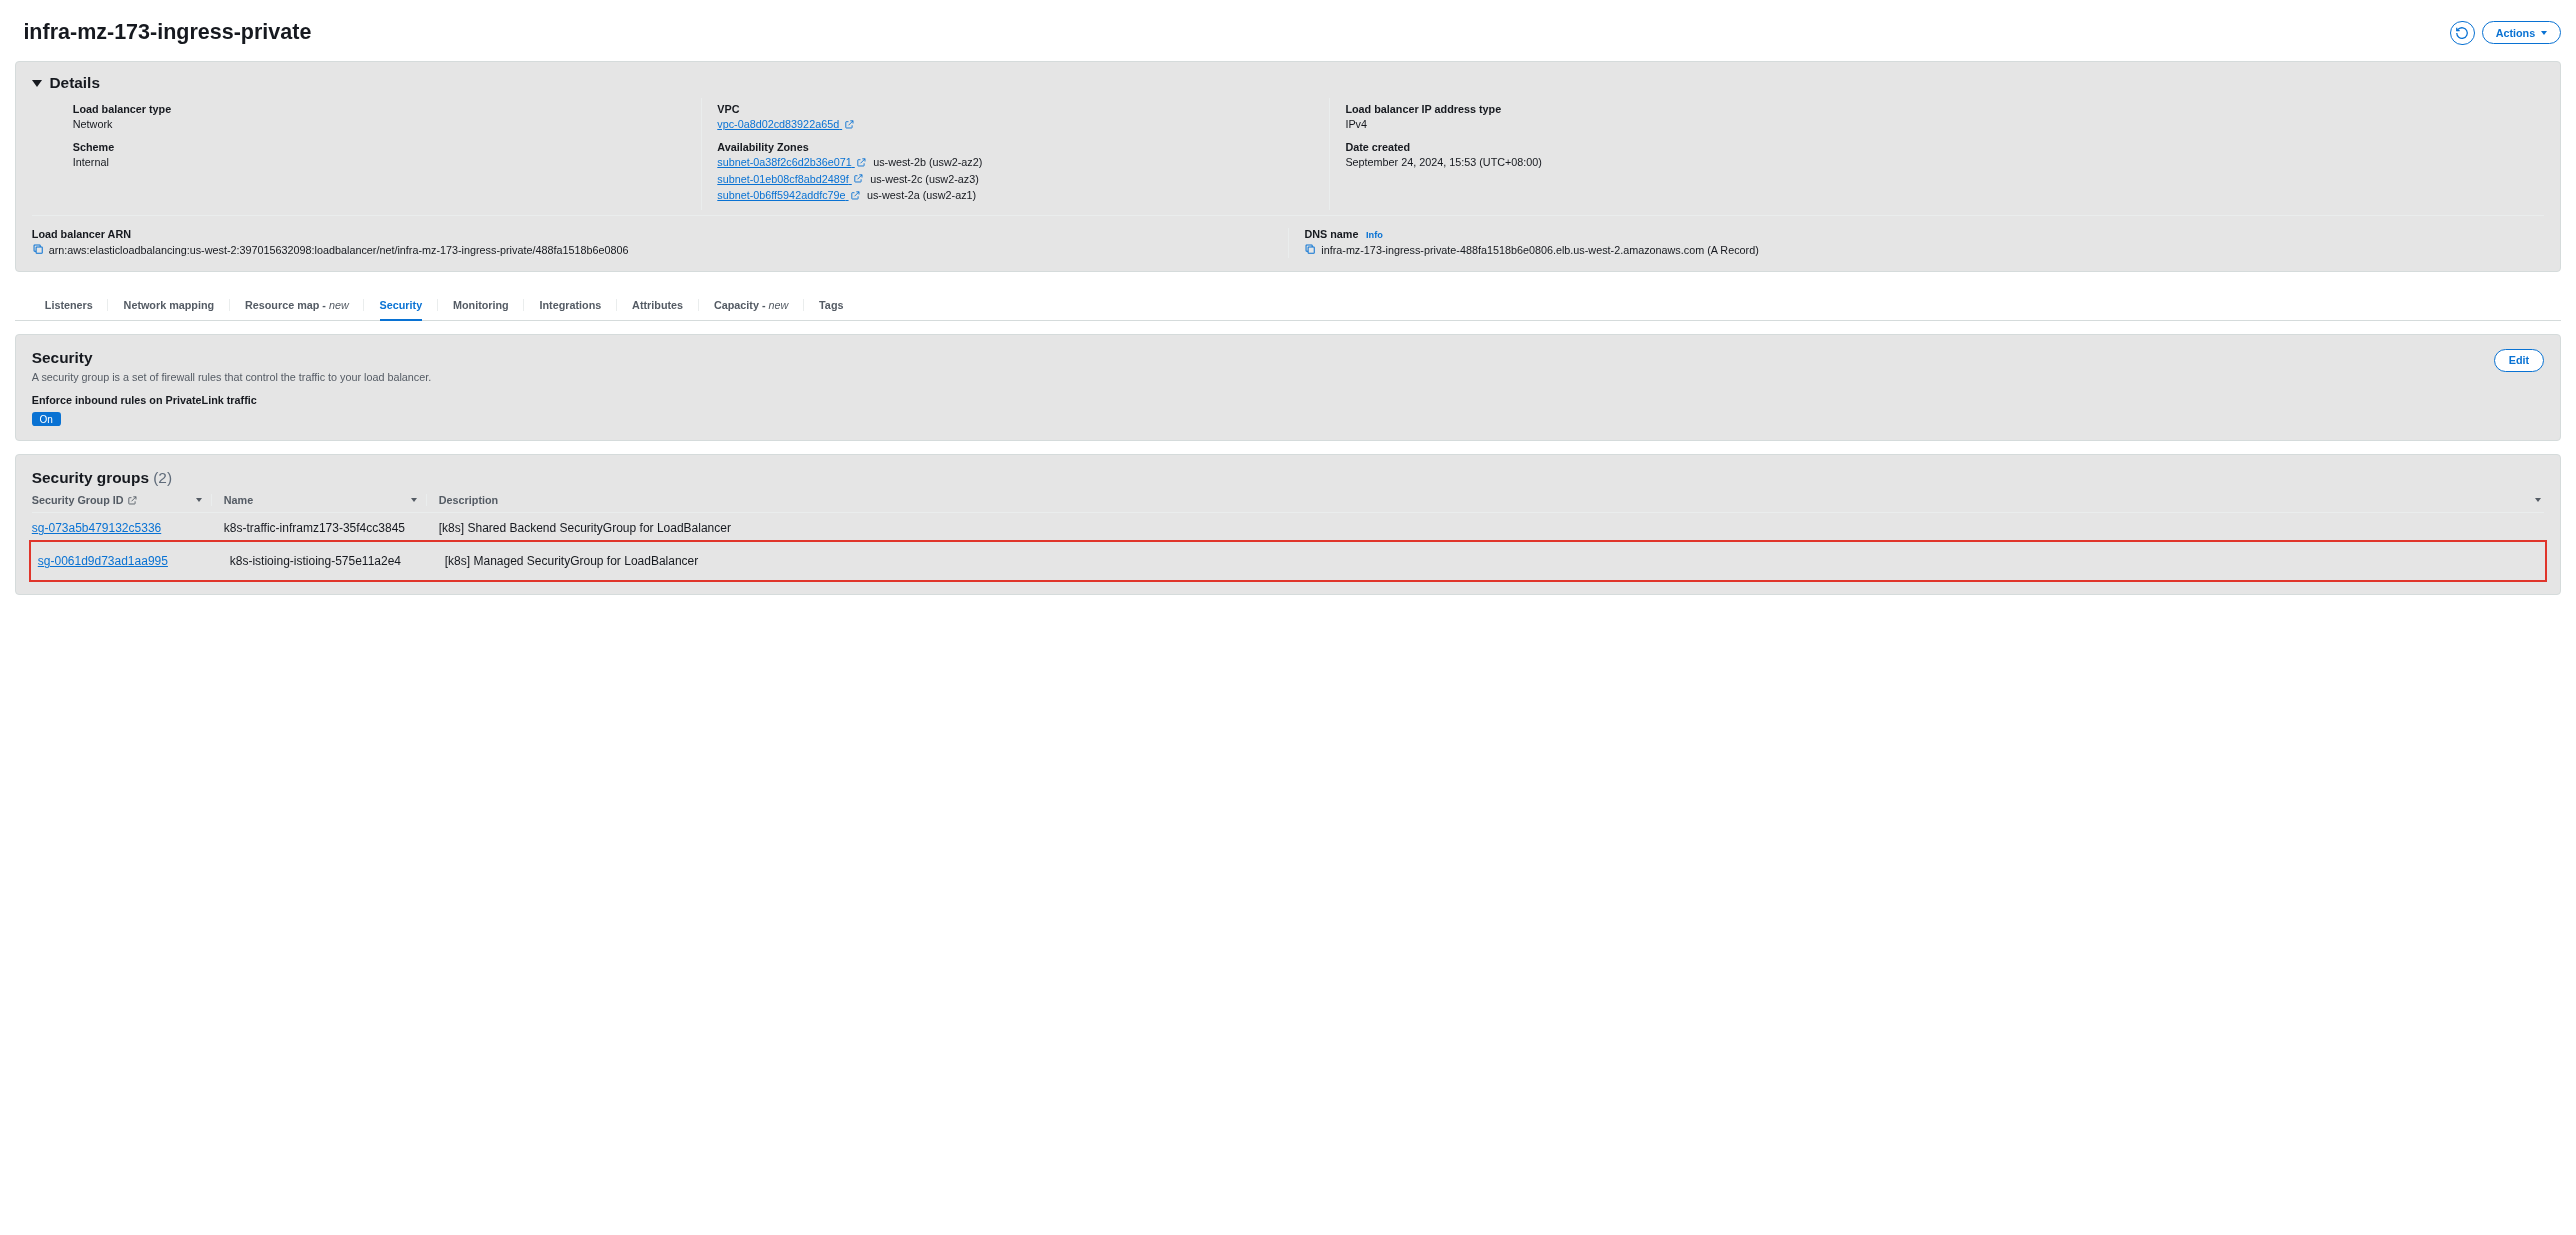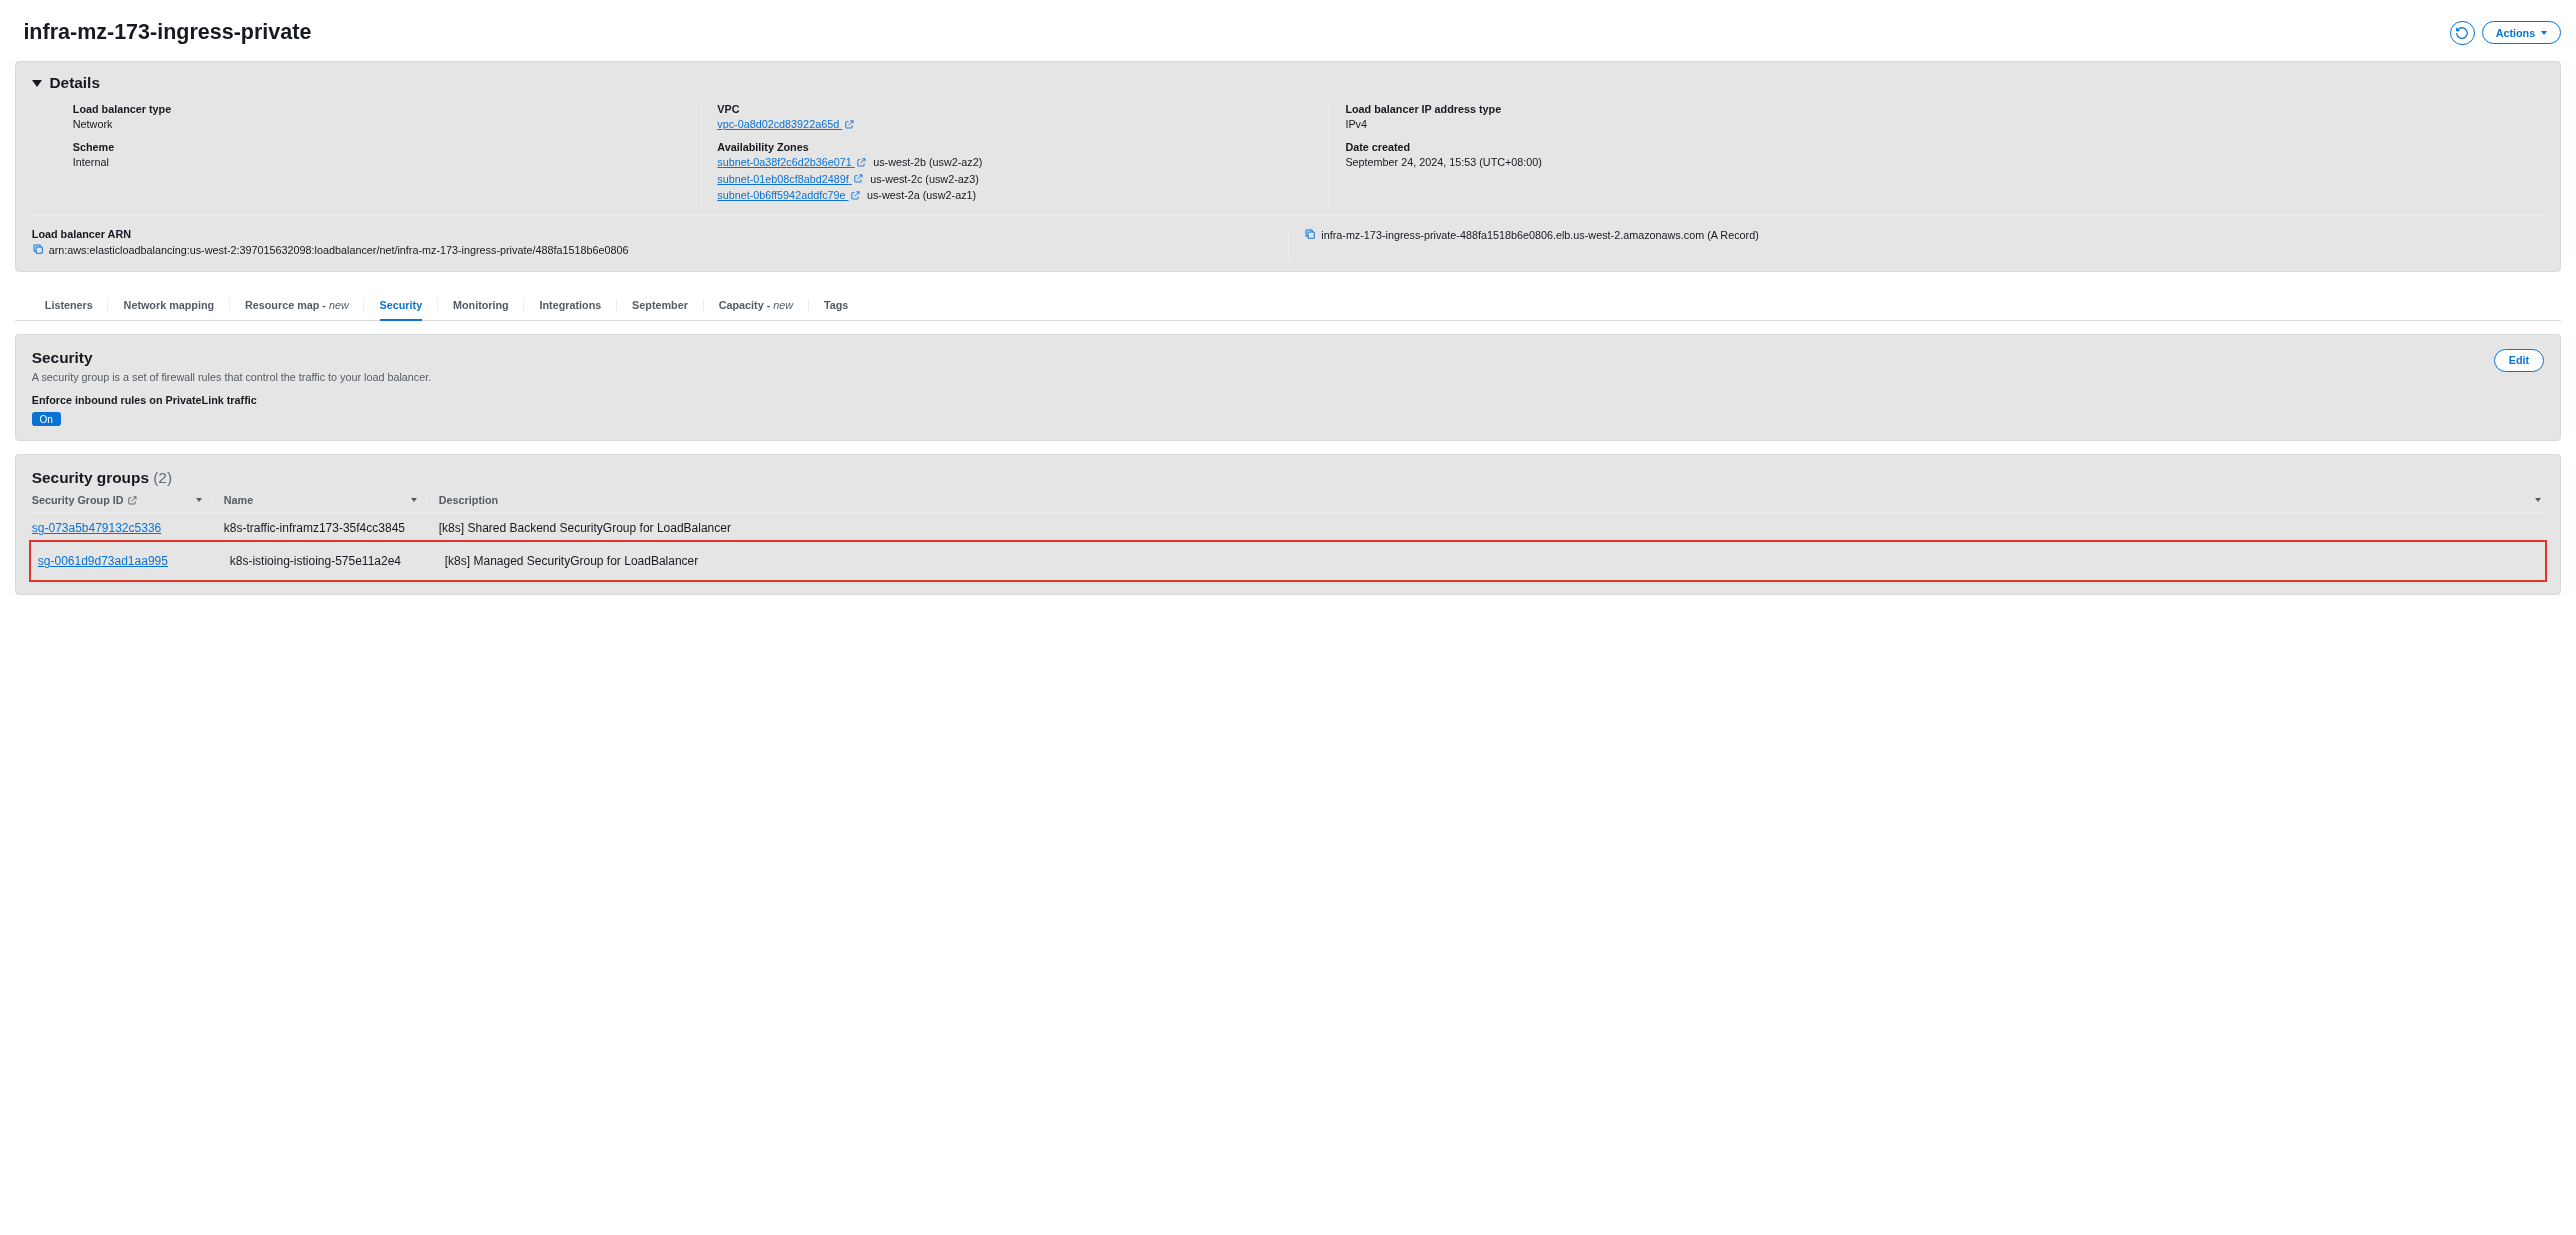--- a/index.html
+++ b/index.html
@@ -295,20 +295,24 @@
           <span class="copy-icon">
               <svg viewBox="0 0 24 24" fill="none" stroke="currentColor" stroke-width="2">
                 <rect x="8" y="8" width="12" height="12" rx="1"></rect>
                 <path d="M16 8V5a1 1 0 0 0-1-1H5a1 1 0 0 0-1 1v10a1 1 0 0 0 1 1h3"></path>
               </svg>
             </span>
           <span class="arn-text">arn:aws:elasticloadbalancing:us-west-2:397015632098:loadbalancer/net/infra-mz-173-ingress-private/488fa1518b6e0806</span>
         </div>
       </div>
       <div class="arn-col border-left">
+        <div class="label">
+          <span>DNS name</span>
+          <a class="info-link">Info</a>
+        </div>
         <div class="arn-value">
           <span class="copy-icon">
               <svg viewBox="0 0 24 24" fill="none" stroke="currentColor" stroke-width="2">
                 <rect x="8" y="8" width="12" height="12" rx="1"></rect>
                 <path d="M16 8V5a1 1 0 0 0-1-1H5a1 1 0 0 0-1 1v10a1 1 0 0 0 1 1h3"></path>
               </svg>
             </span>
           <span class="arn-text">infra-mz-173-ingress-private-488fa1518b6e0806.elb.us-west-2.amazonaws.com (A Record)</span>
         </div>
       </div>
@@ -316,21 +320,21 @@
   </div>
 </div>
 
 <div class="tabs">
   <div class="tab"><span>Listeners</span><span class="sep"></span></div>
   <div class="tab"><span>Network mapping</span><span class="sep"></span></div>
   <div class="tab"><span>Resource map - </span><em>new</em><span class="sep"></span></div>
   <div class="tab active"><span>Security</span><span class="sep"></span></div>
   <div class="tab"><span>Monitoring</span><span class="sep"></span></div>
   <div class="tab"><span>Integrations</span><span class="sep"></span></div>
-  <div class="tab"><span>September</span><span class="sep"></span></div>
+  <div class="tab"><span>Attributes</span><span class="sep"></span></div>
   <div class="tab"><span>Capacity - </span><em>new</em><span class="sep"></span></div>
   <div class="tab"><span>Tags</span></div>
 </div>
 
 <div class="section panel">
   <div class="panel-inner">
     <div class="section-title-row">
       <div>
         <h2 class="section-title">Security</h2>
         <div class="section-desc">A security group is a set of firewall rules that control the traffic to your load balancer.</div>

